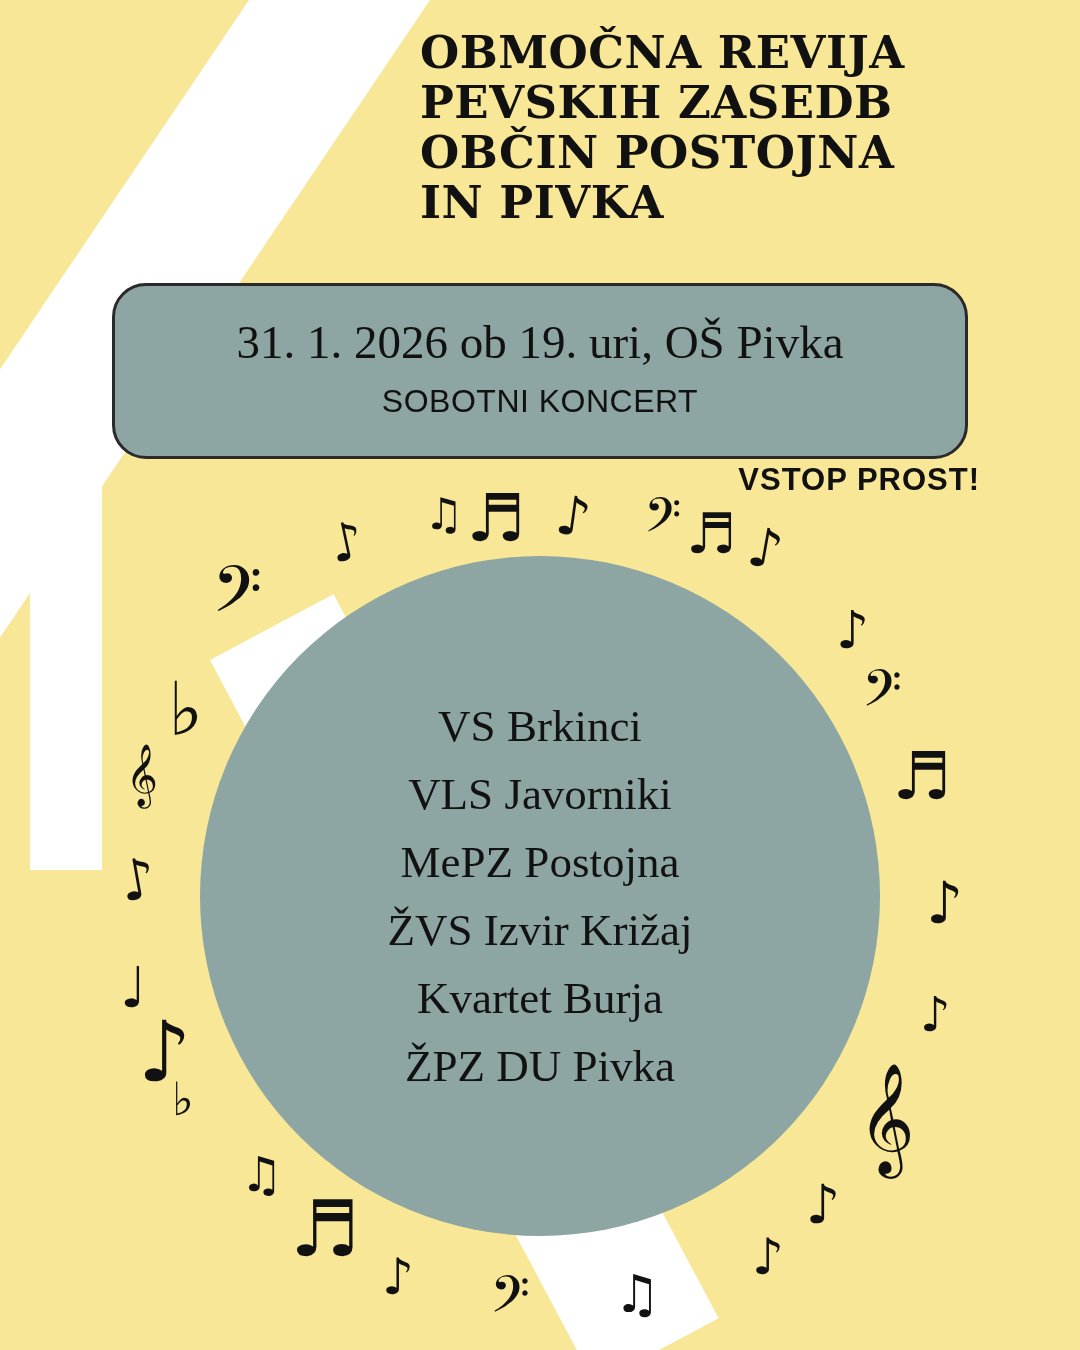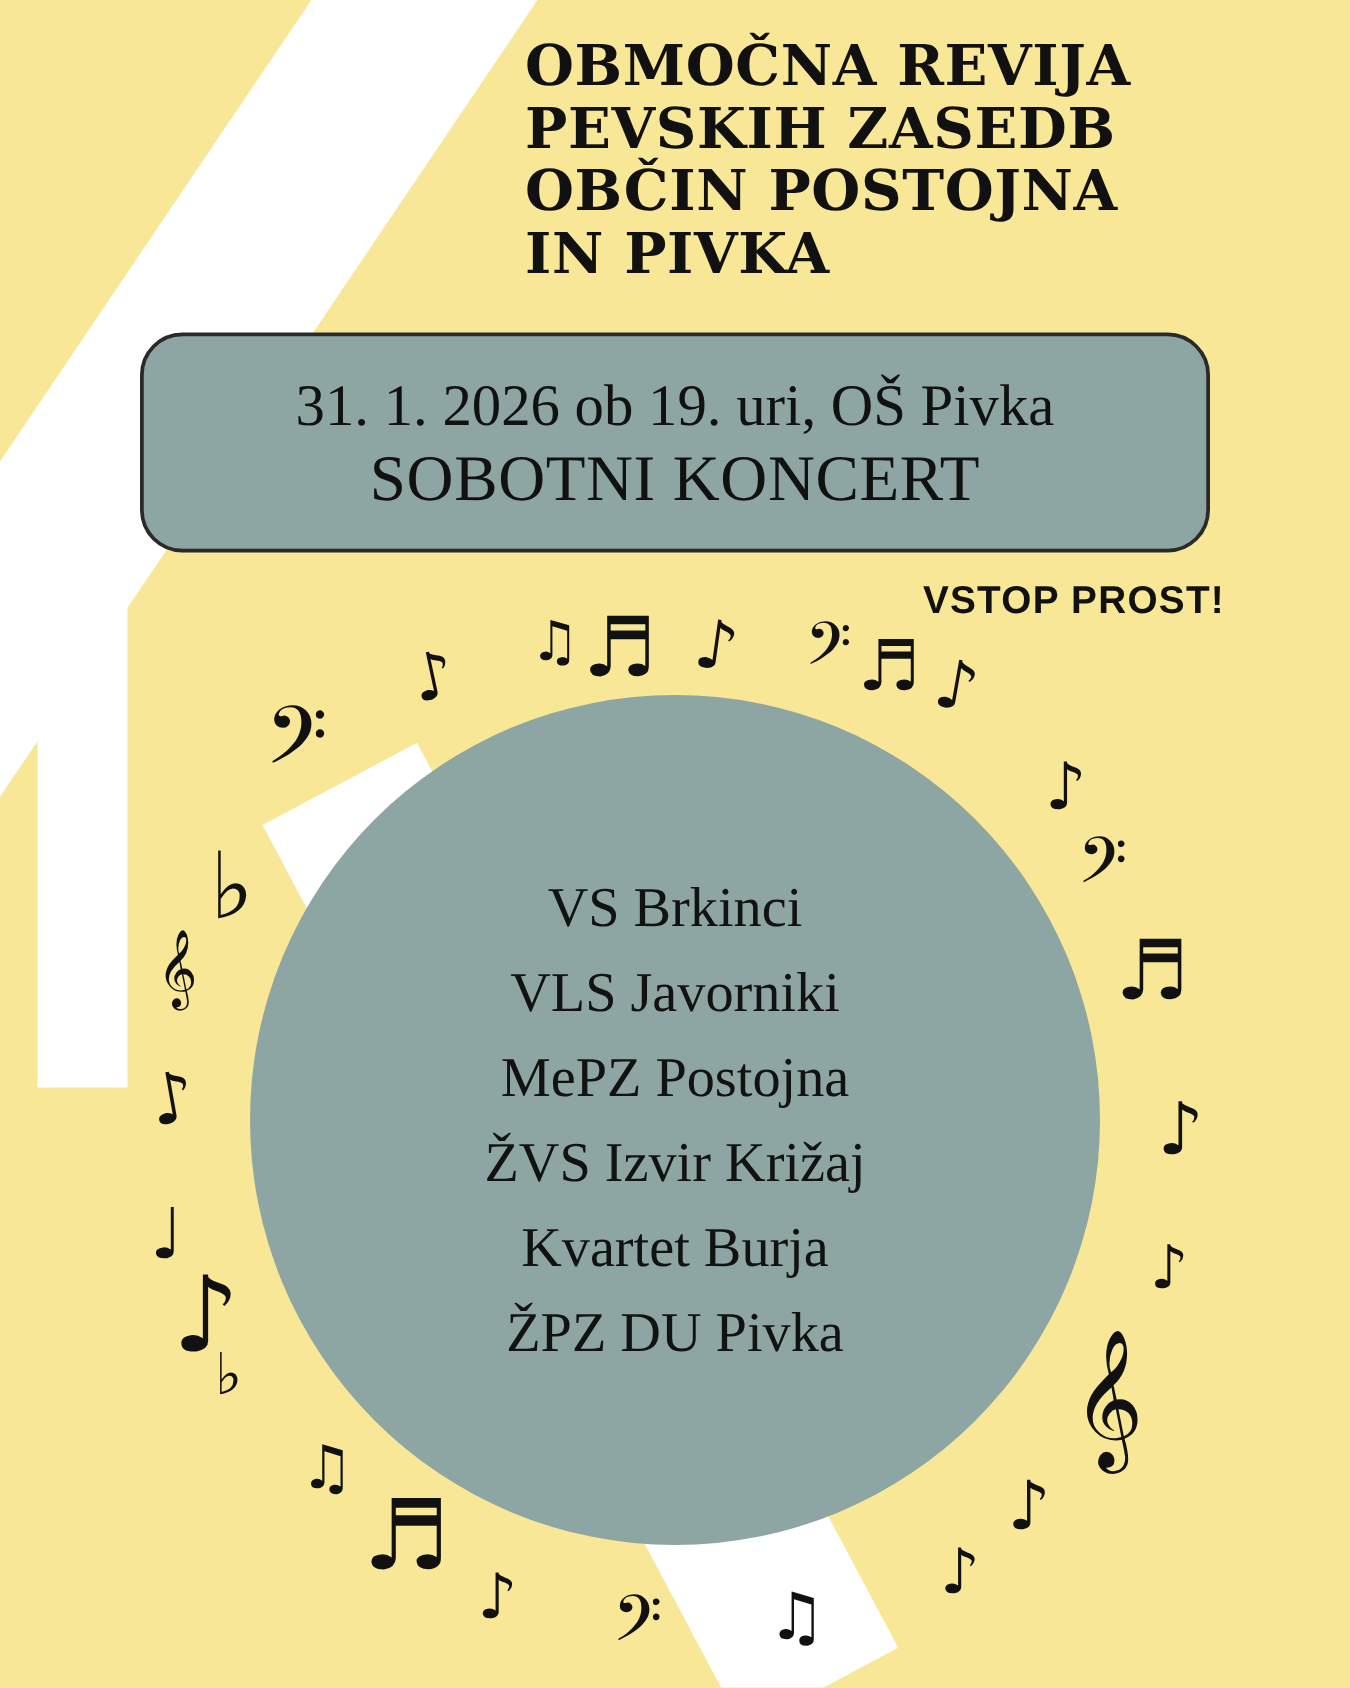--- a/index.html
+++ b/index.html
@@ -82,41 +82,41 @@
     letter-spacing: 0.5px;
     color: #111111;
     text-transform: uppercase;
   }
   .title-block div { white-space: nowrap; }
 
   
   .info-band {
     position: absolute;
     left: 112px;
-    top: 266px;
+    top: 283px;
     width: 856px;
     height: 176px;
     background: #8ea6a3;
     border: 3px solid #2a2a2a;
     border-radius: 34px;
     box-sizing: border-box;
     display: flex;
     flex-direction: column;
     align-items: center;
     justify-content: center;
   }
   .info-date {
     font-family: "Liberation Serif", serif;
     font-size: 47px;
     line-height: 60px;
     color: #111111;
   }
   .info-sub {
-    font-family: Liberation Serif, serif;
-    font-size: 52px;
+    font-family: Liberation Sans, sans-serif;
+    font-size: 32px;
     line-height: 58px;
     color: #111111;
     letter-spacing: 0.5px;
   }
 
   .free-entry {
     position: absolute;
     right: 100px;
     top: 462px;
     font-family: "Liberation Sans", sans-serif;

